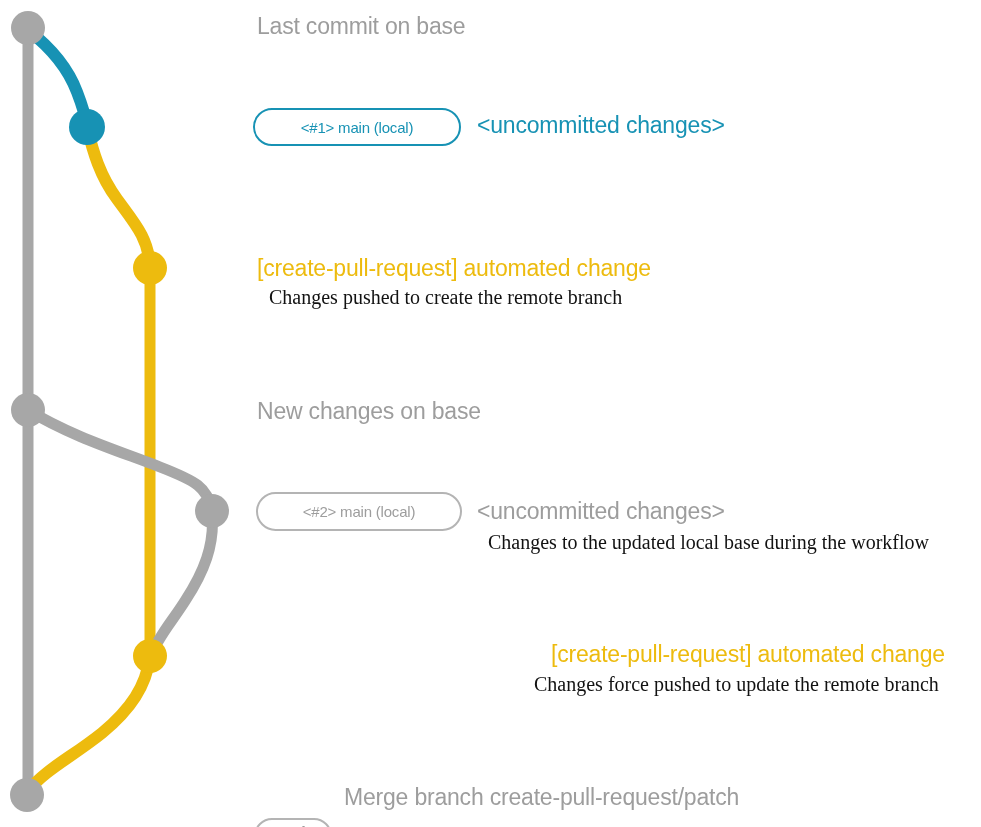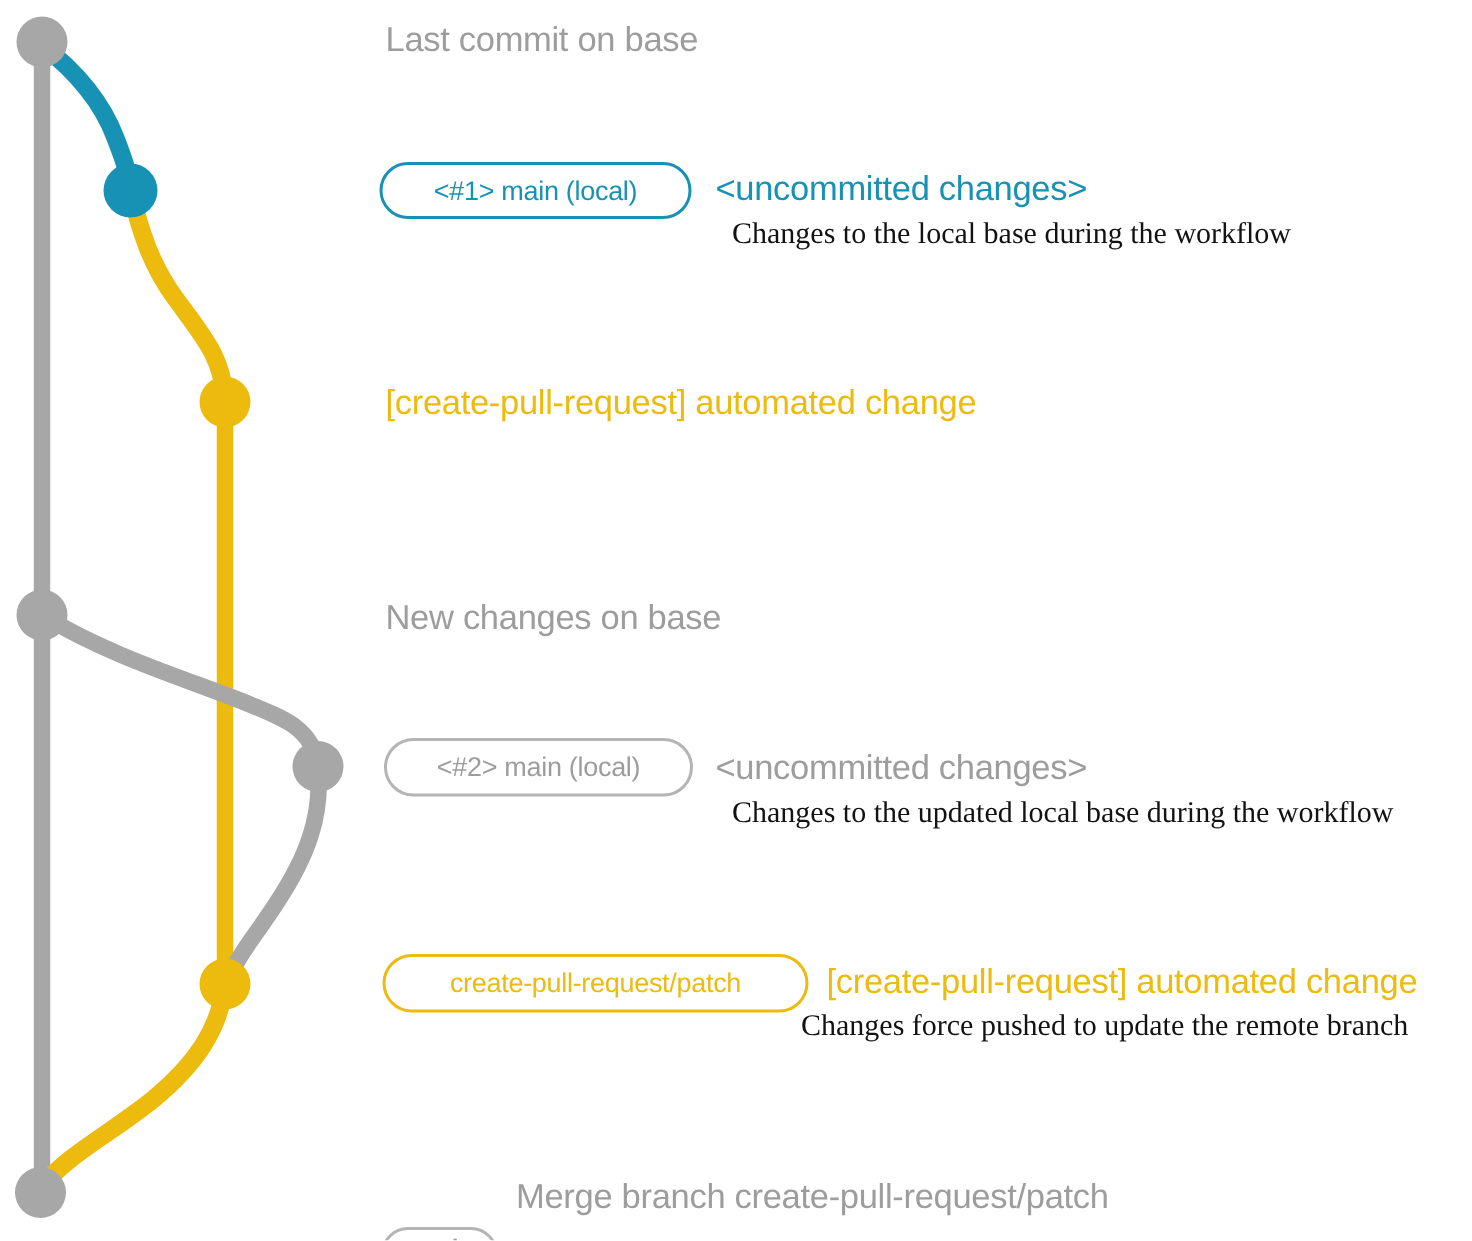--- a/index.html
+++ b/index.html
@@ -53,21 +53,21 @@
   }
 
   .badge {
     position: absolute;
     box-sizing: border-box;
     display: flex;
     align-items: center;
     justify-content: center;
     border: 2px solid;
     border-radius: 20px;
-    font-size: 18px;
+    font-size: 15px;
     letter-spacing: -0.2px;
     white-space: nowrap;
   }
   .badge.teal   { border-color: var(--c-teal);       color: var(--c-teal); }
   .badge.yellow { border-color: var(--c-yellow);     color: var(--c-yellow); }
   .badge.gray   { border-color: var(--c-grayBorder); color: var(--c-baseText); }
 </style>
 </head>
 <body>
 
@@ -95,30 +95,29 @@
     <circle class="node gray" cx="28" cy="410" r="17"></circle>
     <circle class="node gray" cx="212" cy="511" r="17"></circle>
     <circle class="node yellow" cx="150" cy="656" r="17"></circle>
     <circle class="node gray" cx="27" cy="795" r="17"></circle>
   </svg>
 
   <div class="txt gray" style="left:257px; top:13px;">Last commit on base</div>
 
   <div class="badge teal" style="left:253px; top:108px; width:208px; height:38px;">&lt;#1&gt; main (local)</div>
   <div class="txt teal" style="left:477px; top:112px;">&lt;uncommitted changes&gt;</div>
-  <div class="note" style="left:488px; top:145px;">Changes to the local base during the workflow</div>
 
   <div class="txt yellow" style="left:257px; top:255px;">[create-pull-request] automated change</div>
+  <div class="note" style="left:269px; top:286px;">Changes pushed to create the remote branch</div>
 
   <div class="txt gray" style="left:257px; top:398px;">New changes on base</div>
 
   <div class="badge gray" style="left:256px; top:492px; width:206px; height:39px;">&lt;#2&gt; main (local)</div>
   <div class="txt gray" style="left:477px; top:498px;">&lt;uncommitted changes&gt;</div>
   <div class="note" style="left:488px; top:531px;text-align:right;">Changes to the updated local base during the workflow</div>
 
-  <div class="badge yellow" style="left:255px; top:636px; width:284px; height:39px;">create-pull-request/patch</div>
   <div class="txt yellow" style="left:551px; top:641px;">[create-pull-request] automated change</div>
   <div class="note" style="left:534px; top:673px;">Changes force pushed to update the remote branch</div>
 
   <div class="badge gray" style="left:254px; top:818px; width:78px; height:36px; font-size:25px;">main</div>
   <div class="txt gray" style="left:344px; top:784px;">Merge branch create-pull-request/patch</div>
 
 </div>
 
 </body></html>

